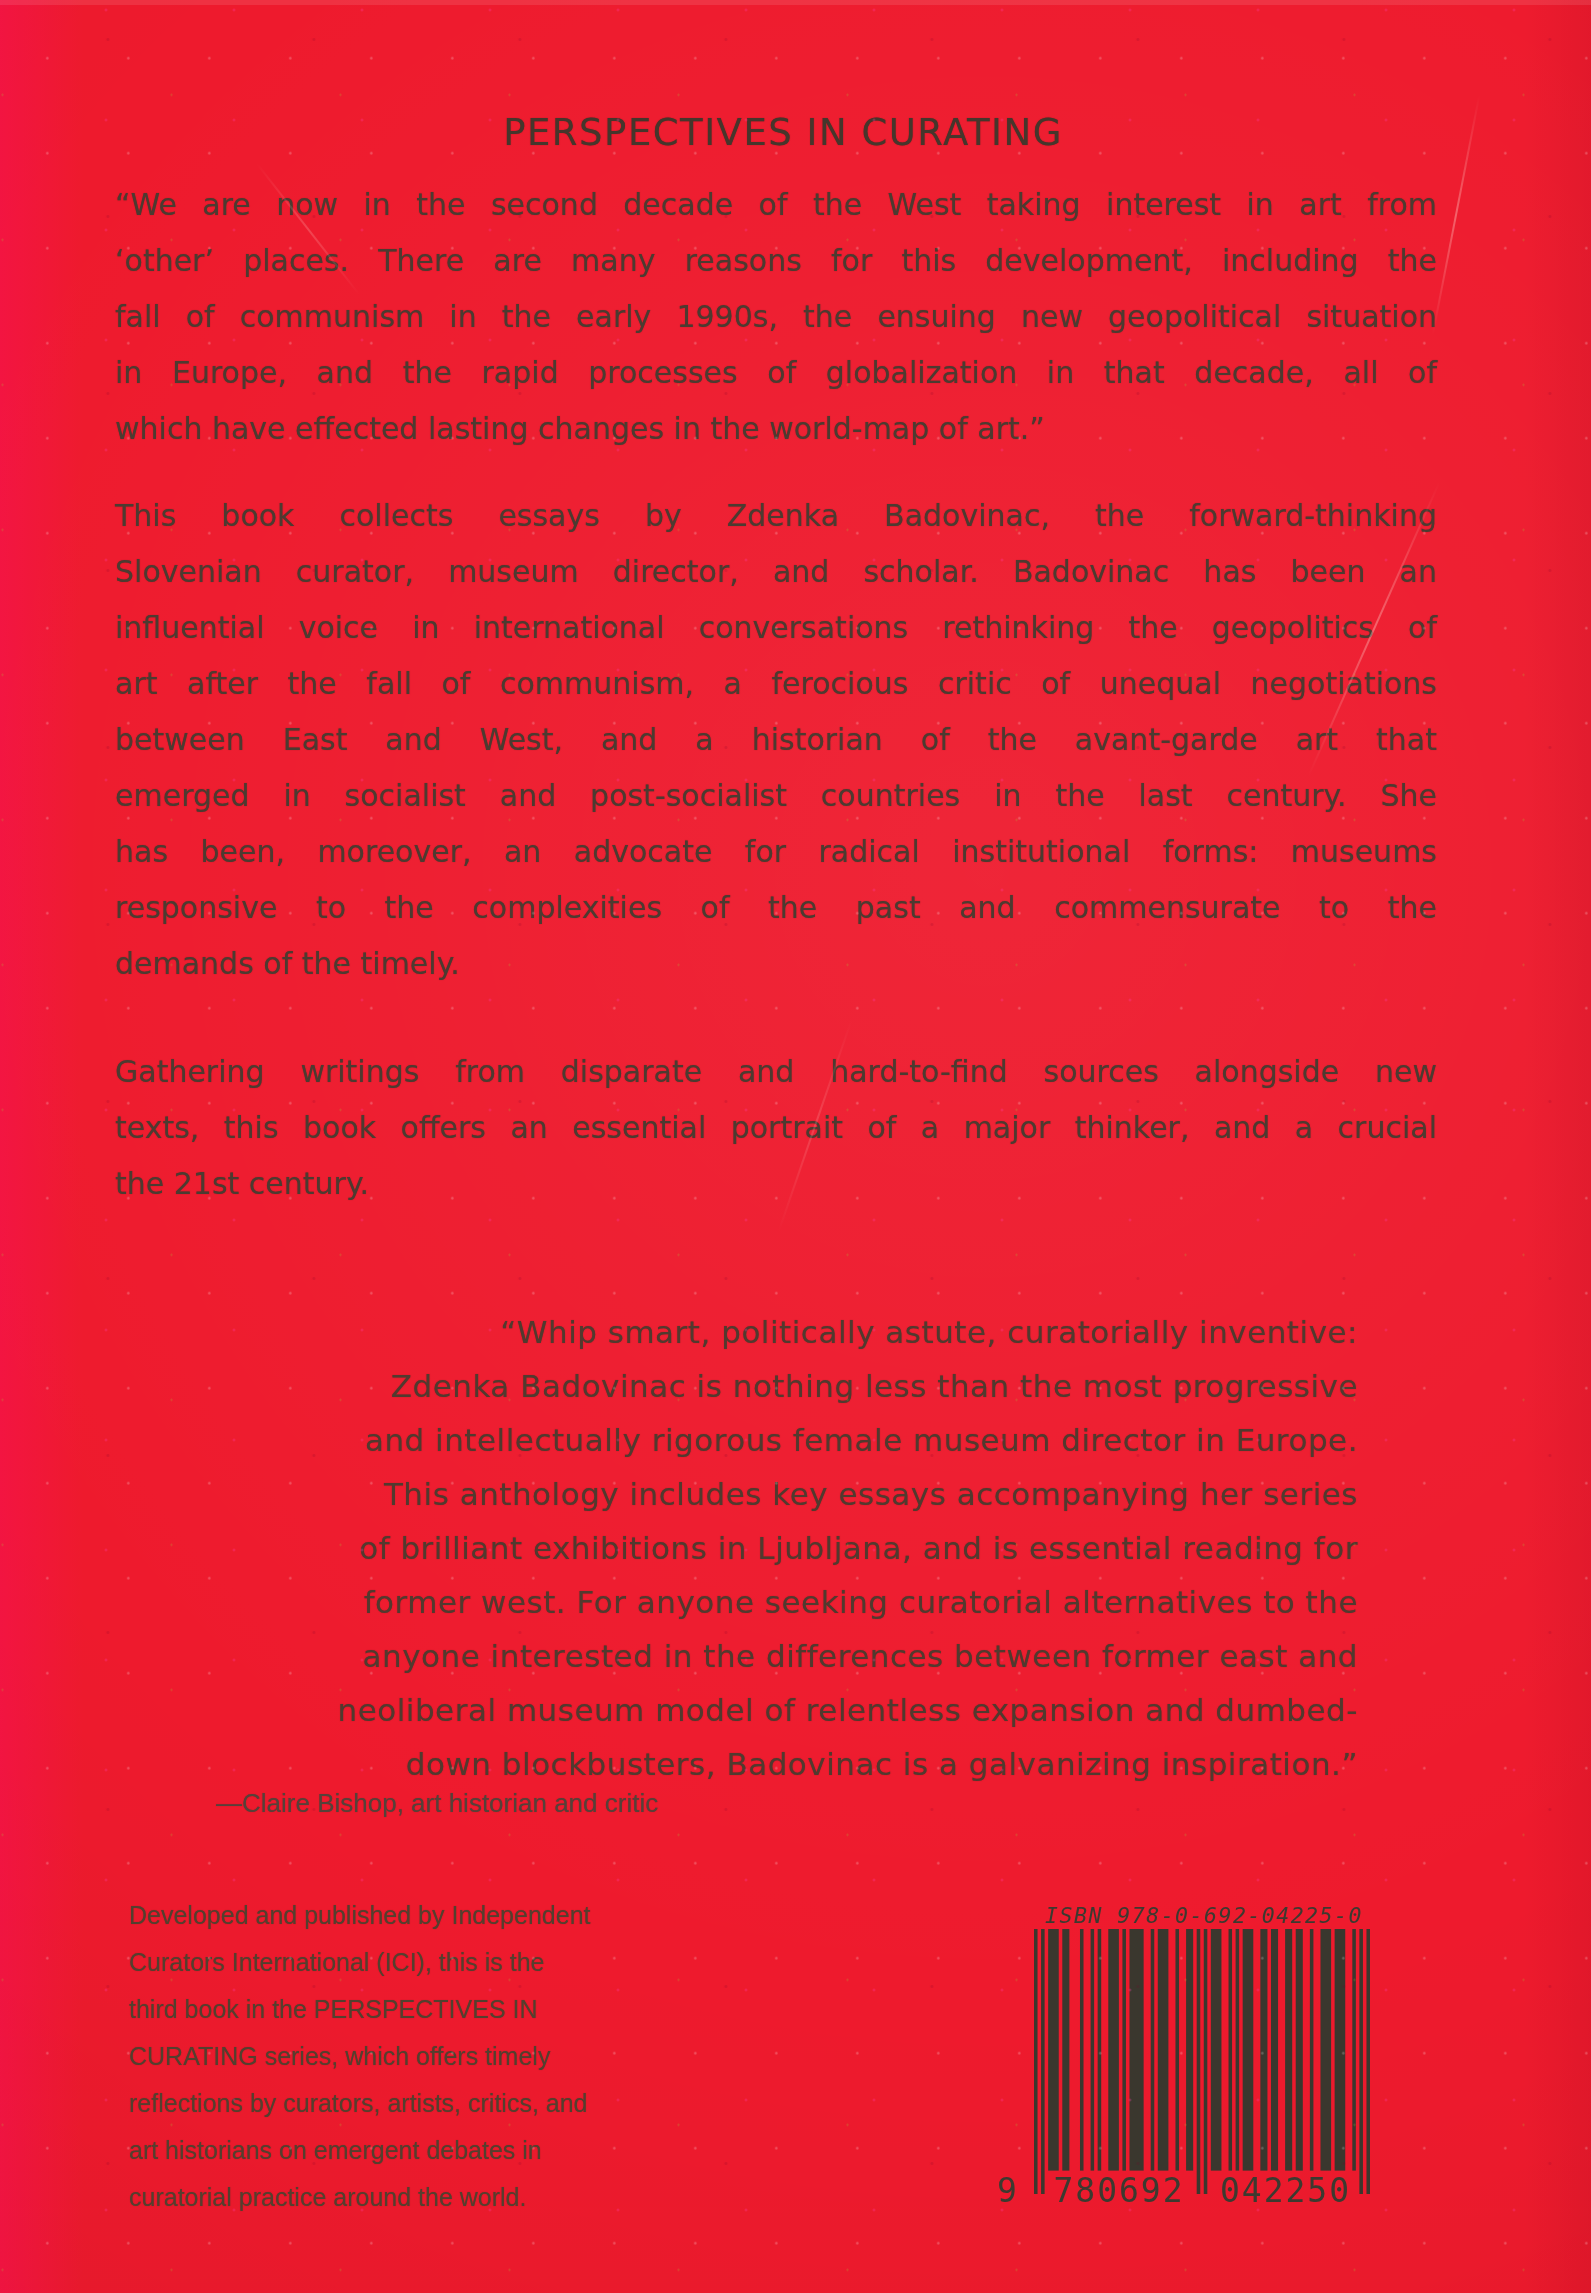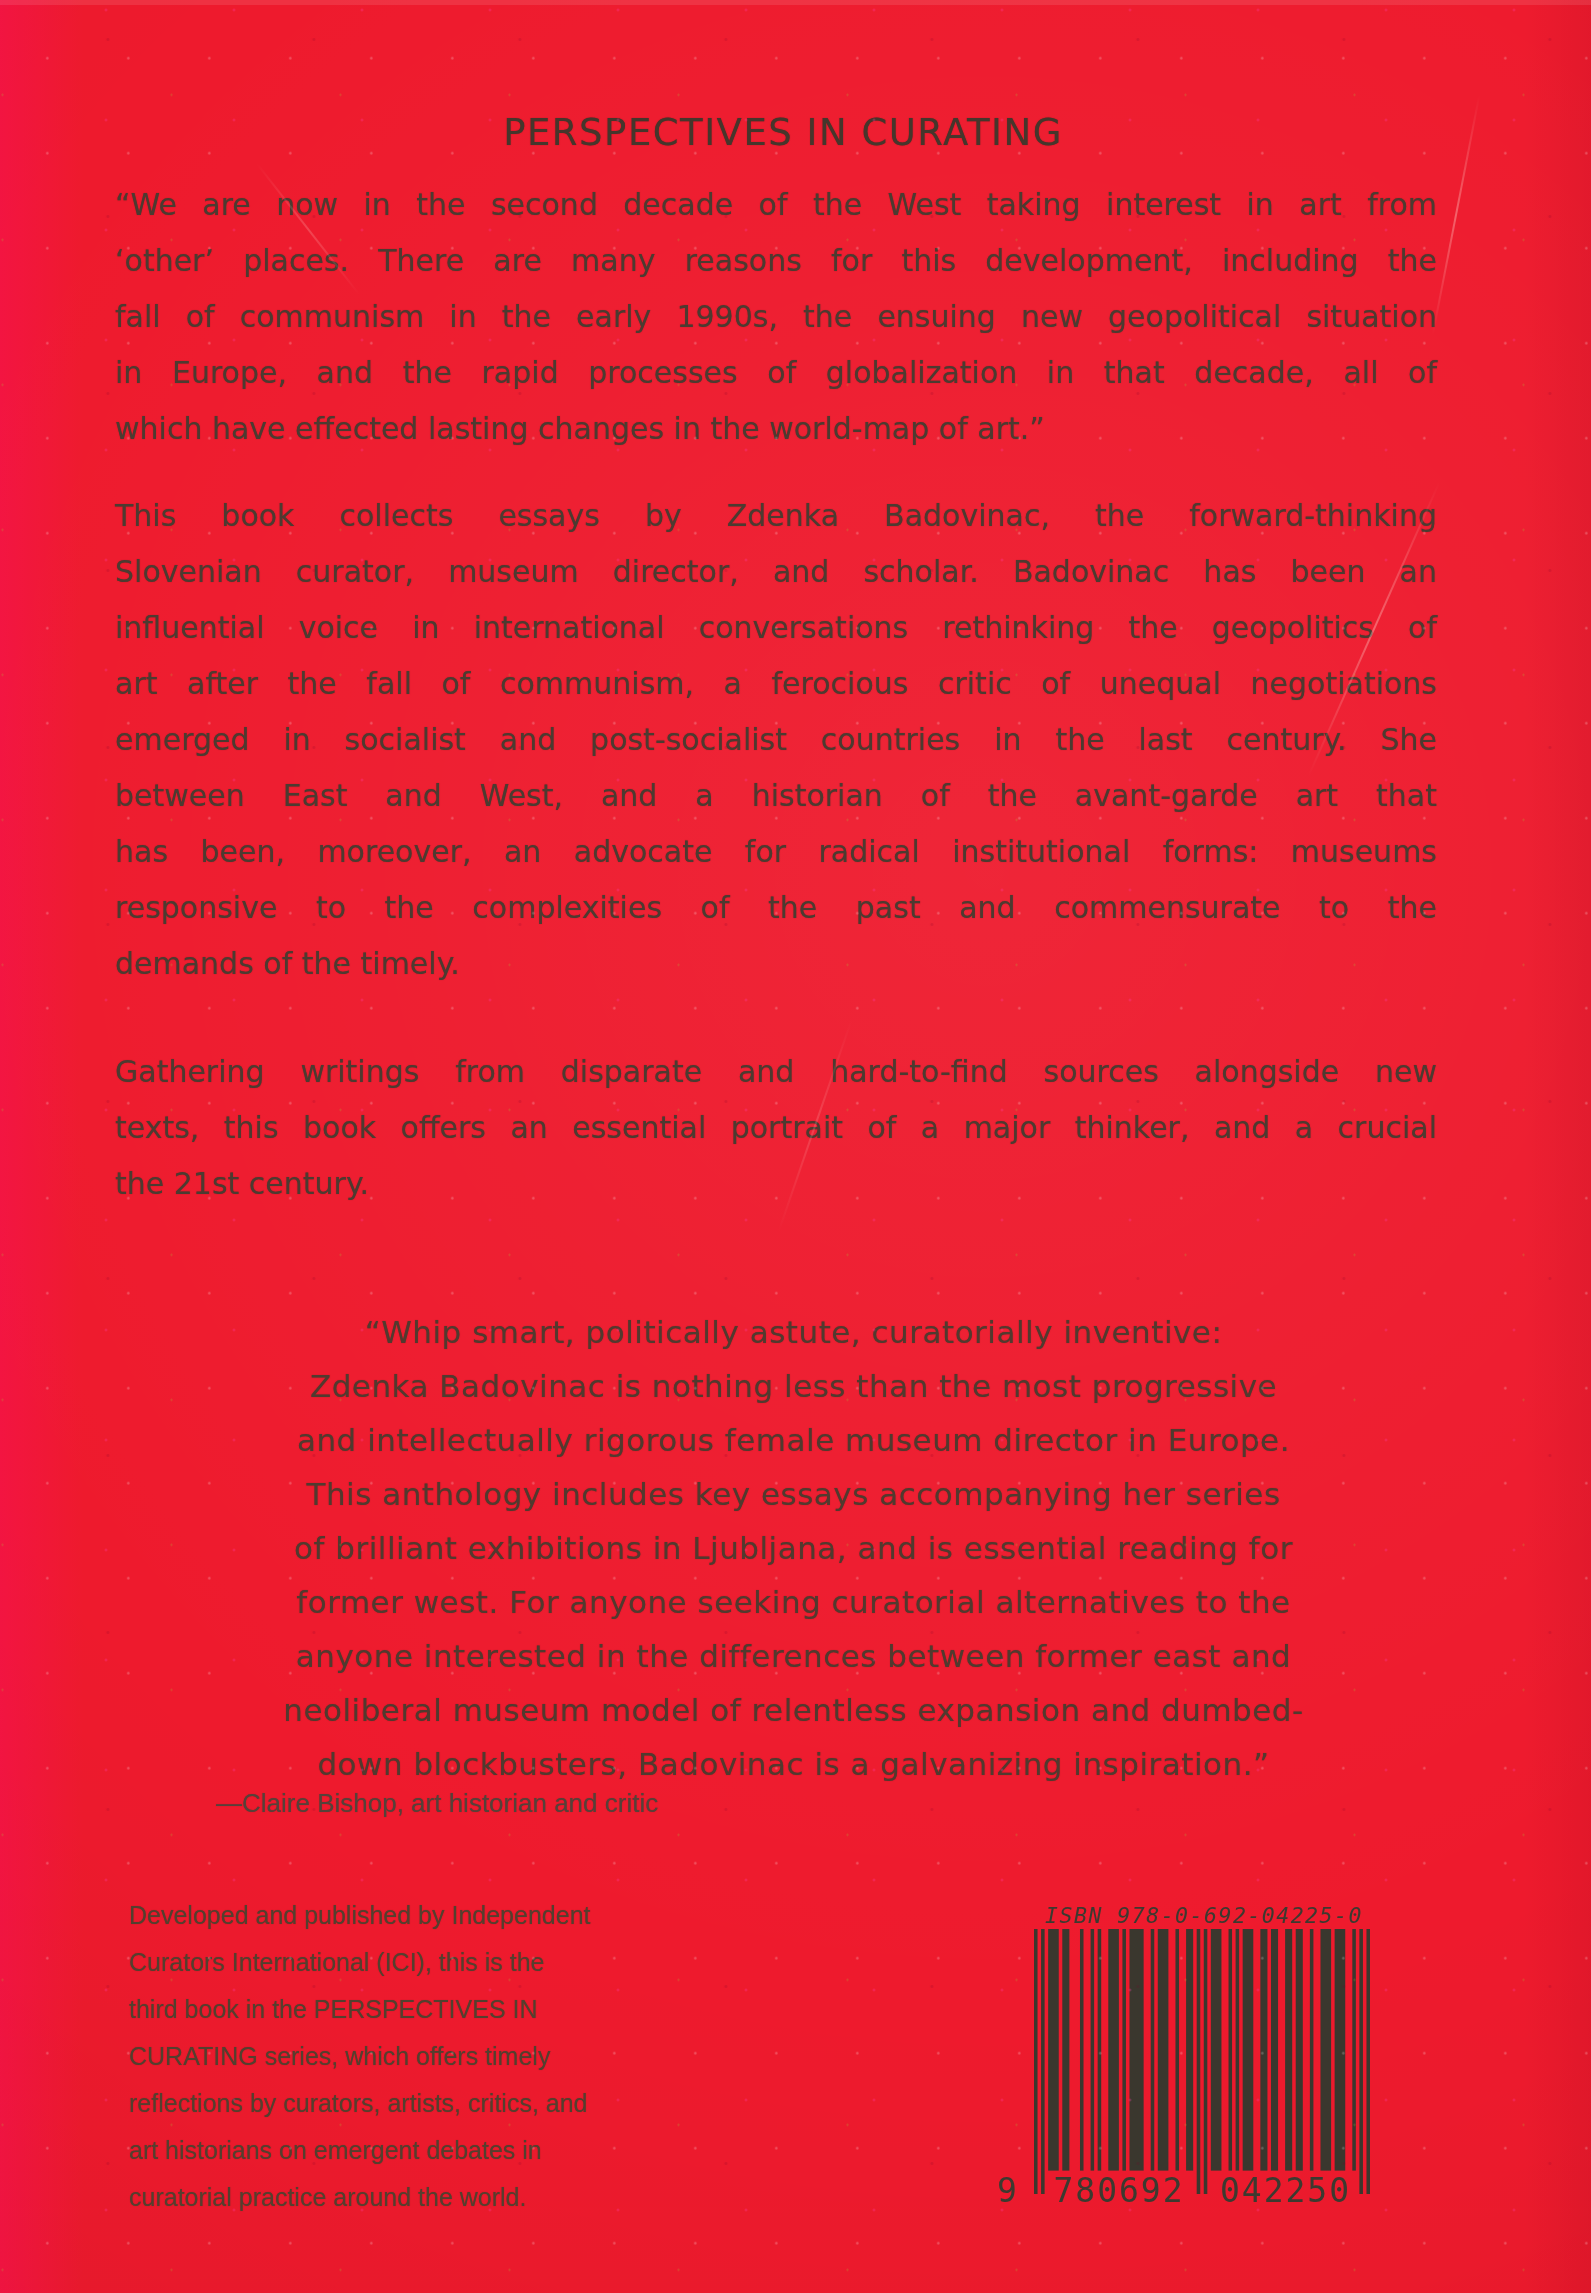--- a/index.html
+++ b/index.html
@@ -44,21 +44,21 @@
     text-shadow:0 0 1px rgba(70,35,25,0.5);}
   .body-par .ln{text-align:justify;text-align-last:justify;}
   .body-par .ln:last-child{text-align-last:left;}
   .par-1{top:177px;}
   .par-2{top:488px;}
   .par-3{top:1044px;}
   .endorsement{
     position:absolute;left:207px;top:1305px;width:1151px;
     font-size:31px;line-height:54px;letter-spacing:0.5px;color:#513a2f;
     text-shadow:0 0 1px rgba(80,35,25,0.5);}
-  .endorsement .ln{text-align:center;white-space:nowrap;margin-left:22px;}
+  .endorsement .ln{text-align:right;white-space:nowrap;margin-left:22px;}
   .attribution{
     position:absolute;left:216px;top:1788px;
     font-family:"Liberation Sans", sans-serif;
     font-size:26px;color:#55423a;text-shadow:0 0 1px rgba(70,40,30,0.45);}
   .publisher-note{
     position:absolute;left:129px;top:1892px;width:624px;
     font-family:"Liberation Sans", sans-serif;
     font-size:25px;line-height:47px;color:#53402f;
     text-shadow:0 0 1px rgba(70,40,25,0.45);}
   .publisher-note .ln{text-align:left;white-space:nowrap;}
@@ -91,22 +91,22 @@
       <div class="ln">fall of communism in the early 1990s, the ensuing new geopolitical situation</div>
       <div class="ln">in Europe, and the rapid processes of globalization in that decade, all of</div>
       <div class="ln">which have effected lasting changes in the world-map of art.”</div>
     </div>
 
   <div class="body-par par-2">
       <div class="ln">This book collects essays by Zdenka Badovinac, the forward-thinking</div>
       <div class="ln">Slovenian curator, museum director, and scholar. Badovinac has been an</div>
       <div class="ln">influential voice in international conversations rethinking the geopolitics of</div>
       <div class="ln">art after the fall of communism, a ferocious critic of unequal negotiations</div>
+      <div class="ln">between East and West, and a historian of the avant-garde art that</div>
       <div class="ln">emerged in socialist and post-socialist countries in the last century. She</div>
-      <div class="ln">between East and West, and a historian of the avant-garde art that</div>
       <div class="ln">has been, moreover, an advocate for radical institutional forms: museums</div>
       <div class="ln">responsive to the complexities of the past and commensurate to the</div>
       <div class="ln">demands of the timely.</div>
     </div>
 
   <div class="body-par par-3">
       <div class="ln">Gathering writings from disparate and hard-to-find sources alongside new</div>
       <div class="ln">texts, this book offers an essential portrait of a major thinker, and a crucial</div>
       <div class="ln">the 21st century.</div>
     </div>

